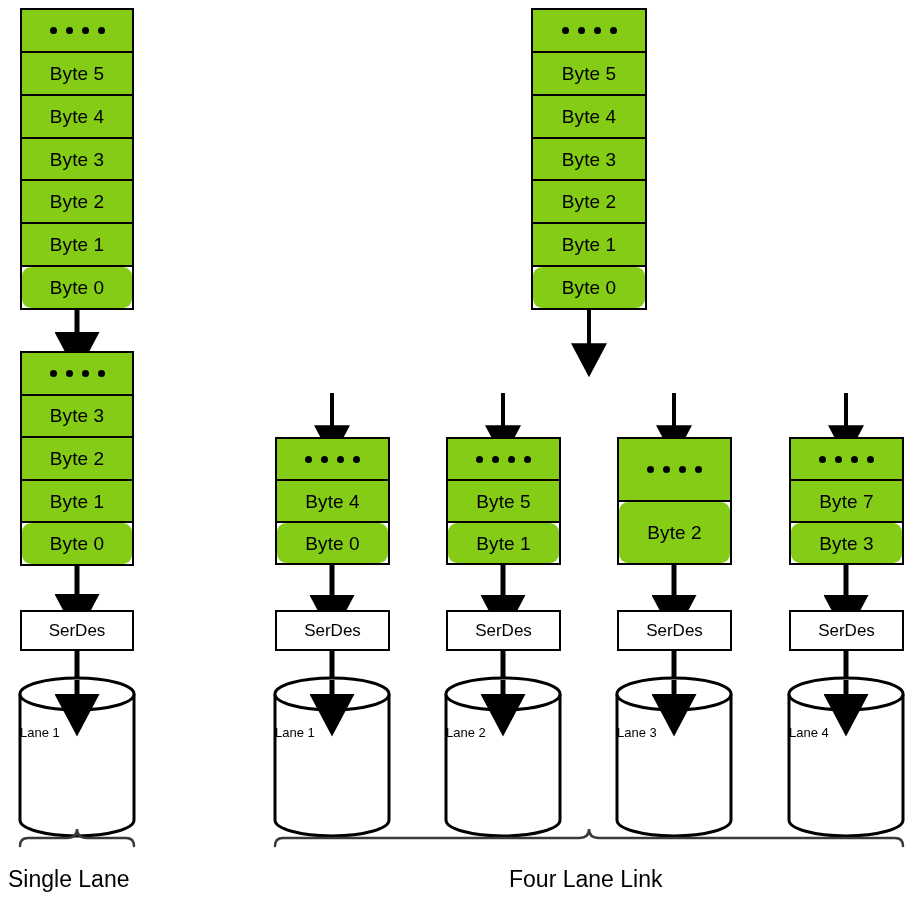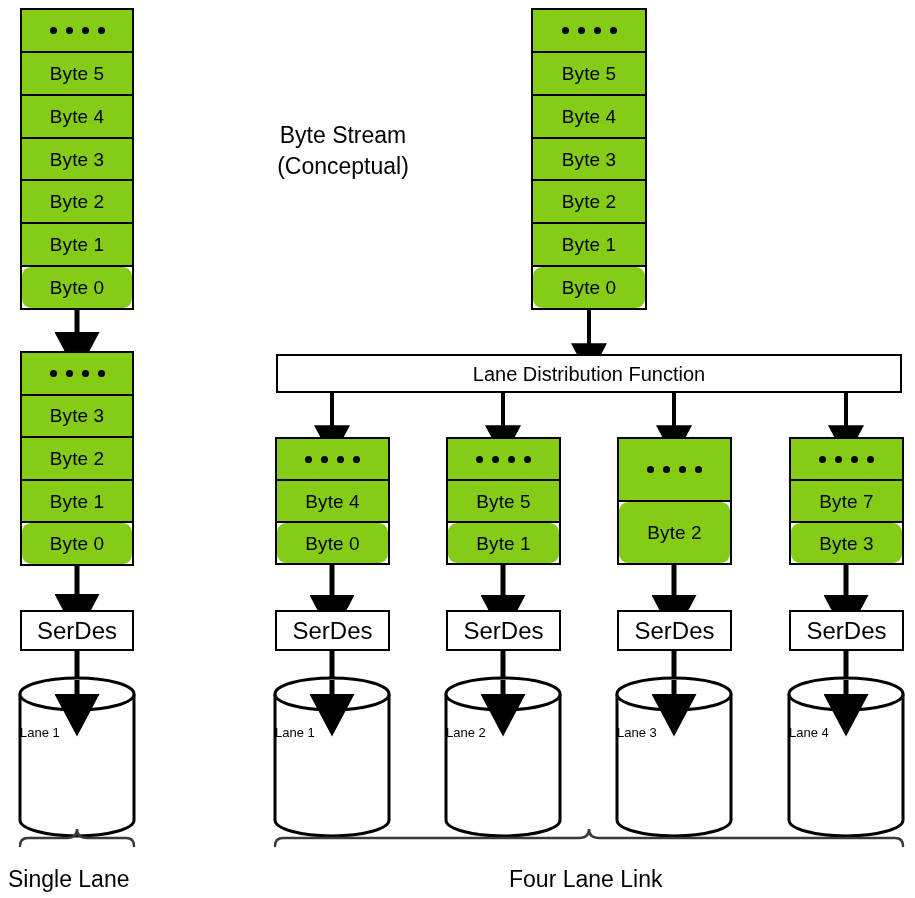--- a/index.html
+++ b/index.html
@@ -57,21 +57,21 @@
 
   
   .box {
     position: absolute;
     border: 2px solid #000;
     box-sizing: border-box;
     background: #fff;
     display: flex;
     align-items: center;
     justify-content: center;
-    font-size: 24px;
+    font-size: 17px;
     line-height: 1;
   }
   .ldf { font-size: 20px; }
   .cyl-label {
     position: absolute;
     width: 100%;
     font-size: 13px;
     line-height: 1;
     pointer-events: none;
   }
@@ -245,22 +245,20 @@
         <span>Byte 0</span>
       </div>
     </div>
 
   <div class="box" style="left:20px; top:610px; width:114px; height:41px;">
     <span>SerDes</span>
   </div>
 
   <div class="cyl-label" style="left:20px; top:726px; width:114px;">Lane 1</div>
 
-  <div class="stream-title" style="left:248px; top:120px; width:190px;">Byte Stream
-(Conceptual)</div>
 
   <div class="stack" id="concept-stream" style="left:531px; top:8px; width:116px; height:302px;">
       <div class="cell dots">
         <i></i>
         <i></i>
         <i></i>
         <i></i>
       </div>
       <div class="cell">
         <span>Byte 5</span>
@@ -275,23 +273,20 @@
         <span>Byte 2</span>
       </div>
       <div class="cell">
         <span>Byte 1</span>
       </div>
       <div class="cell">
         <span>Byte 0</span>
       </div>
     </div>
 
-  <div class="box ldf" style="left:276px; top:354px; width:626px; height:39px;">
-    <span>Lane Distribution Function</span>
-  </div>
 
   <div class="stack" id="lane-stack-0" style="left:275px; top:437px; width:115px; height:128px;">
       <div class="cell dots">
         <i></i>
         <i></i>
         <i></i>
         <i></i>
       </div>
       <div class="cell">
         <span>Byte 4</span>

